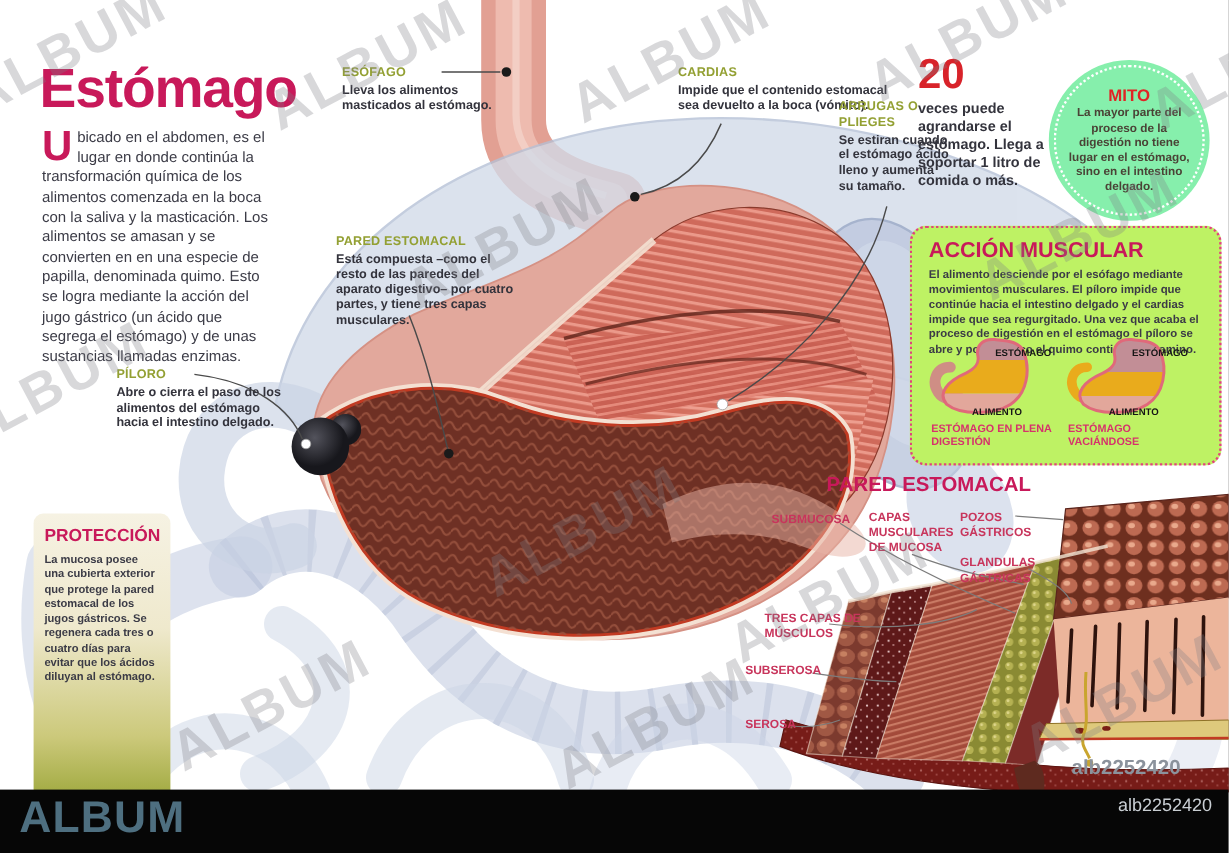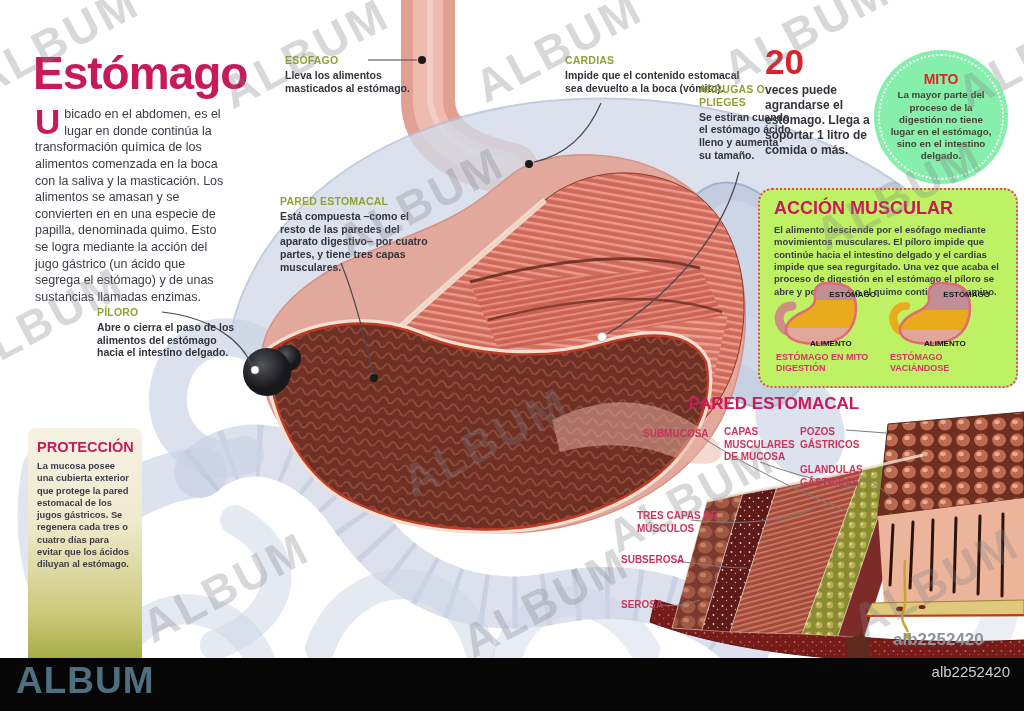--- a/index.html
+++ b/index.html
@@ -285,21 +285,21 @@
           <rect x="0" y="0" width="100" height="30" fill="#c28e96"></rect>
           <rect x="0" y="30" width="100" height="20" fill="#e9ab1c"></rect>
           <rect x="0" y="50" width="100" height="18" fill="#e2a79b"></rect>
         </g>
         <path d="M55,3 C44,2 39,9 41,17 C42,23 39,27 31,31 C15,38 7,48 15,57 C26,66 54,66 68,57 C82,48 85,28 79,13 C75,4 64,4 55,3 Z" fill="none" stroke="#e0697a" stroke-width="2.5"></path>
       </svg>
       <div class="dlabel dl-sto">ESTÓMAGO</div>
       <div class="dlabel dl-ali">ALIMENTO</div>
     </div>
 
-    <div class="dcaption dcap1">ESTÓMAGO EN MITO DIGESTIÓN</div>
+    <div class="dcaption dcap1">ESTÓMAGO EN PLENA DIGESTIÓN</div>
     <div class="dcaption dcap2">ESTÓMAGO VACIÁNDOSE</div>
   </div>
 
   <div class="ovl psec-title">PARED ESTOMACAL</div>
   <div class="ovl slabel sl-submucosa">SUBMUCOSA</div>
   <div class="ovl slabel sl-capas">CAPAS MUSCULARES DE MUCOSA</div>
   <div class="ovl slabel sl-pozos">POZOS GÁSTRICOS</div>
   <div class="ovl slabel sl-glandulas">GLANDULAS GÁSTRICAS</div>
   <div class="ovl slabel sl-tres">TRES CAPAS DE MÚSCULOS</div>
   <div class="ovl slabel sl-subserosa">SUBSEROSA</div>

